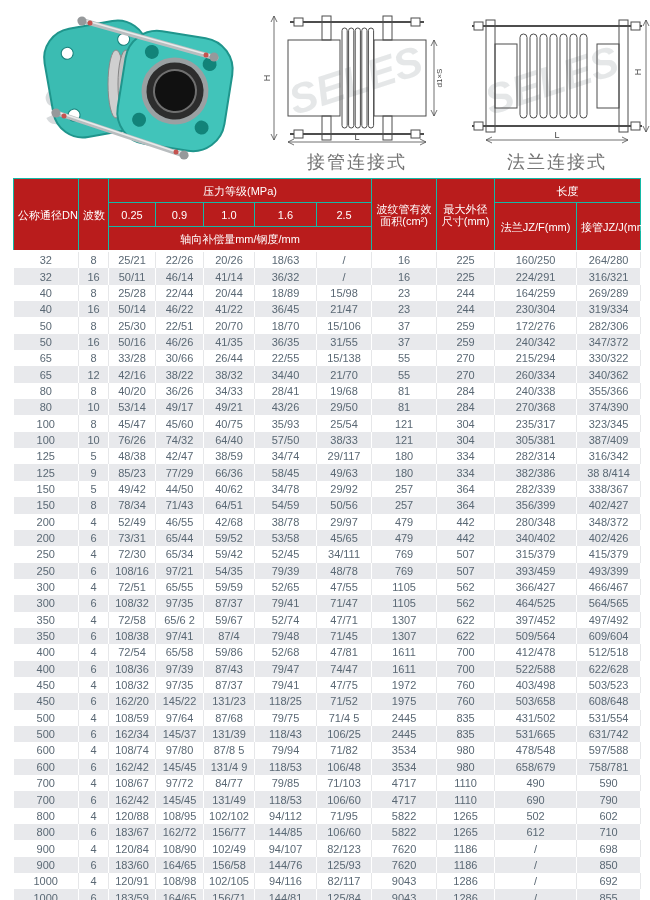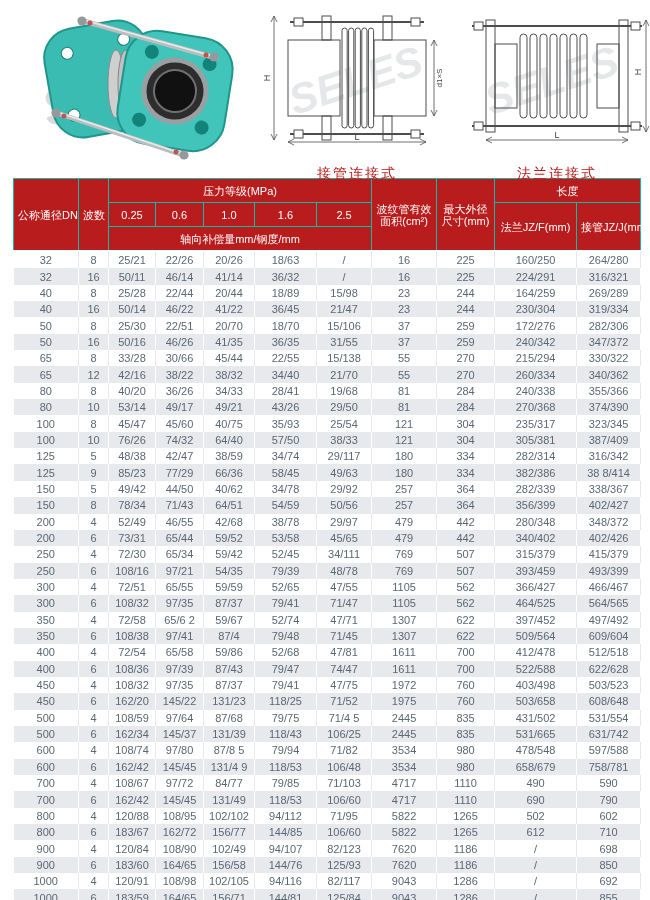--- a/index.html
+++ b/index.html
@@ -9,21 +9,21 @@
   }
   .top-section{
     height:176px;box-sizing:border-box;
     display:flex;align-items:flex-start;
     padding:6px 4px 0 18px;gap:10px;
   }
   .photo-wrap{width:234px;flex:0 0 auto;}
   .drawing{margin:0;width:190px;flex:0 0 auto;text-align:center;}
   .drawing svg{display:block;margin:0 auto;}
   .drawing figcaption{
-    font-size:14px;color:#b91c1c;letter-spacing:2px;margin-top:17px;
+    font-size:18px;color:#737373;letter-spacing:2px;margin-top:2px;
   }
   .spec-table{
     border-collapse:collapse;table-layout:fixed;
     width:627px;margin:2px 0 0 13px;
   }
   .spec-table thead th{
     background:#b91c1c;color:#ffffff;font-weight:normal;font-size:11px;
     border:1px solid #14b8a6;height:15px;padding:4px;white-space:nowrap;
     line-height:12px;
   }
@@ -211,21 +211,21 @@
     <tr>
       <th rowspan="3">公称通径DN</th>
       <th rowspan="3">波数</th>
       <th colspan="5">压力等级(MPa)</th>
       <th rowspan="3"><span>波纹管有效</span><br><span>面积(cm²)</span></th>
       <th rowspan="3"><span>最大外径</span><br><span>尺寸(mm)</span></th>
       <th colspan="2">长度</th>
     </tr>
     <tr>
       <th>0.25</th>
-      <th>0.6</th>
+      <th>0.9</th>
       <th>1.0</th>
       <th>1.6</th>
       <th>2.5</th>
       <th rowspan="2">法兰JZ/F(mm)</th>
       <th rowspan="2">接管JZ/J(mm)</th>
     </tr>
     <tr>
       <th colspan="5">轴向补偿量mm/钢度/mm</th>
     </tr>
   </thead>
@@ -306,21 +306,21 @@
         <td>37</td>
         <td>259</td>
         <td>240/342</td>
         <td>347/372</td>
       </tr>
       <tr class="odd">
         <td>65</td>
         <td>8</td>
         <td>33/28</td>
         <td>30/66</td>
-        <td>45/44</td>
+        <td>26/44</td>
         <td>22/55</td>
         <td>15/138</td>
         <td>55</td>
         <td>270</td>
         <td>215/294</td>
         <td>330/322</td>
       </tr>
       <tr class="even">
         <td>65</td>
         <td>12</td>

